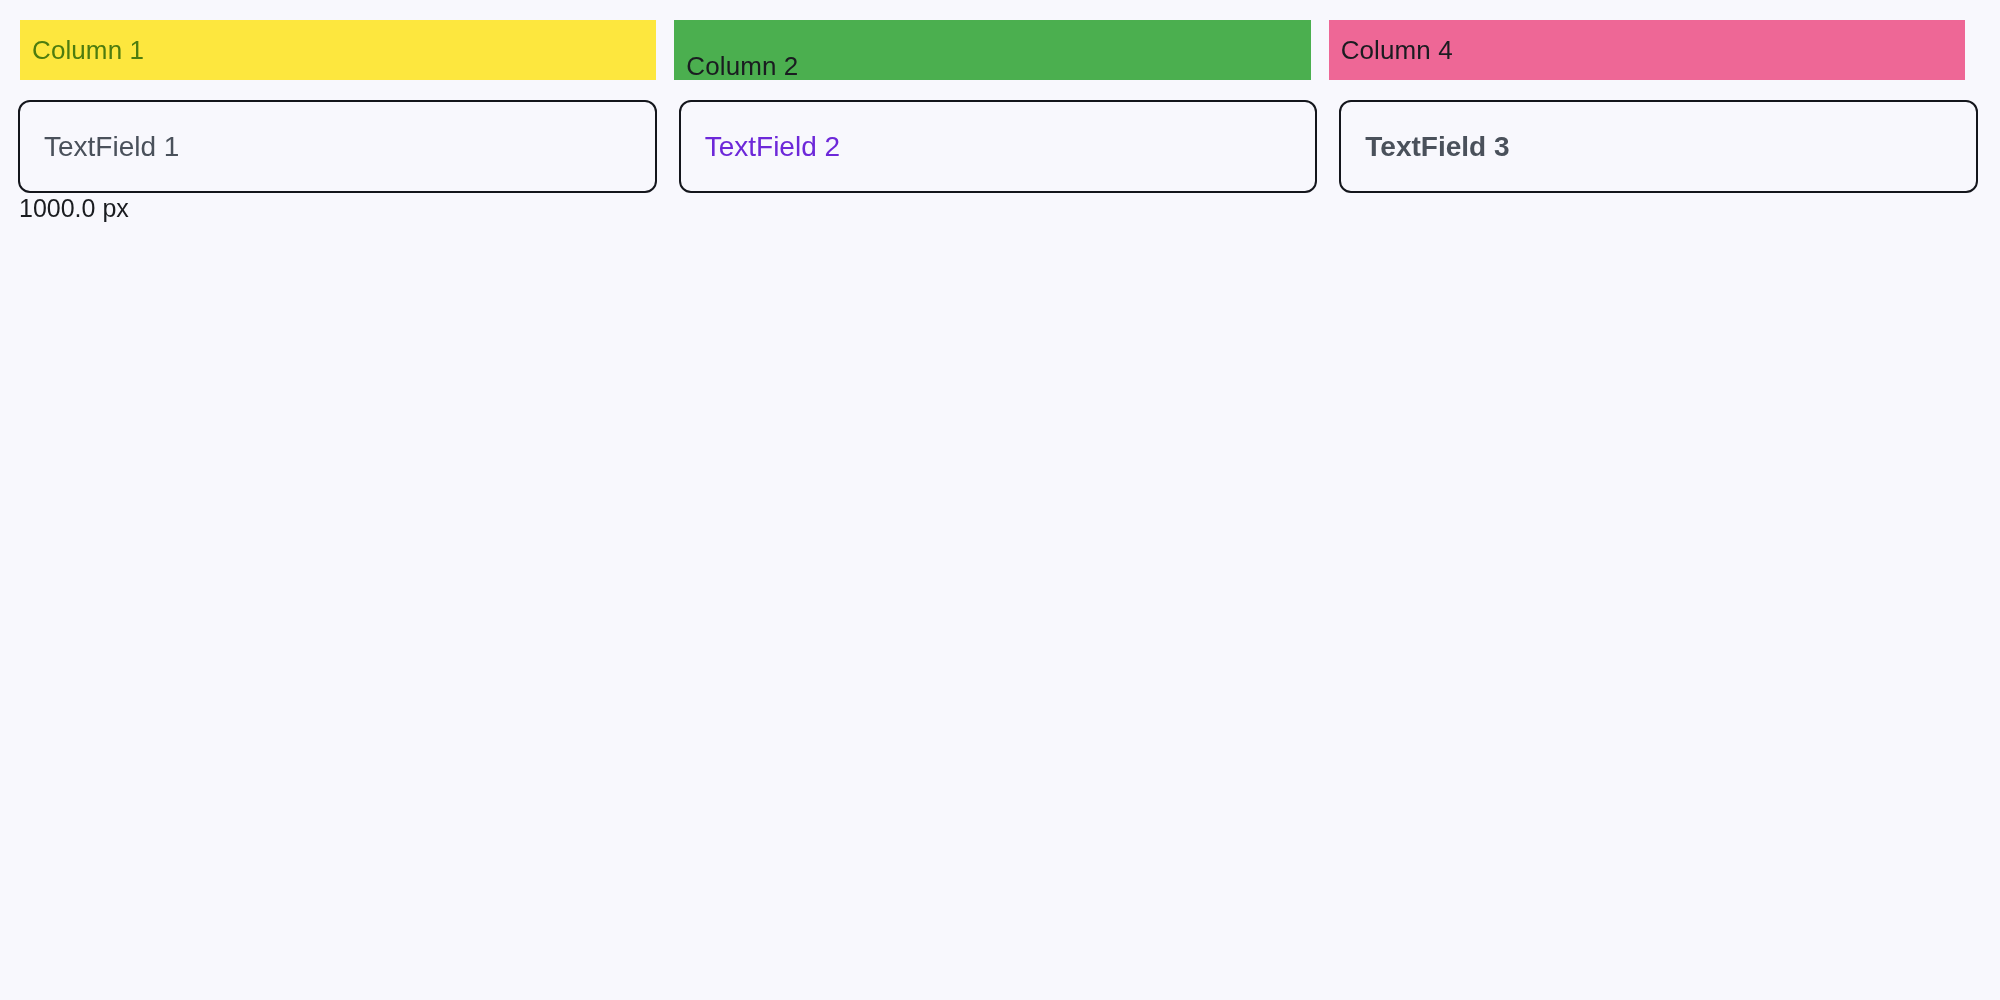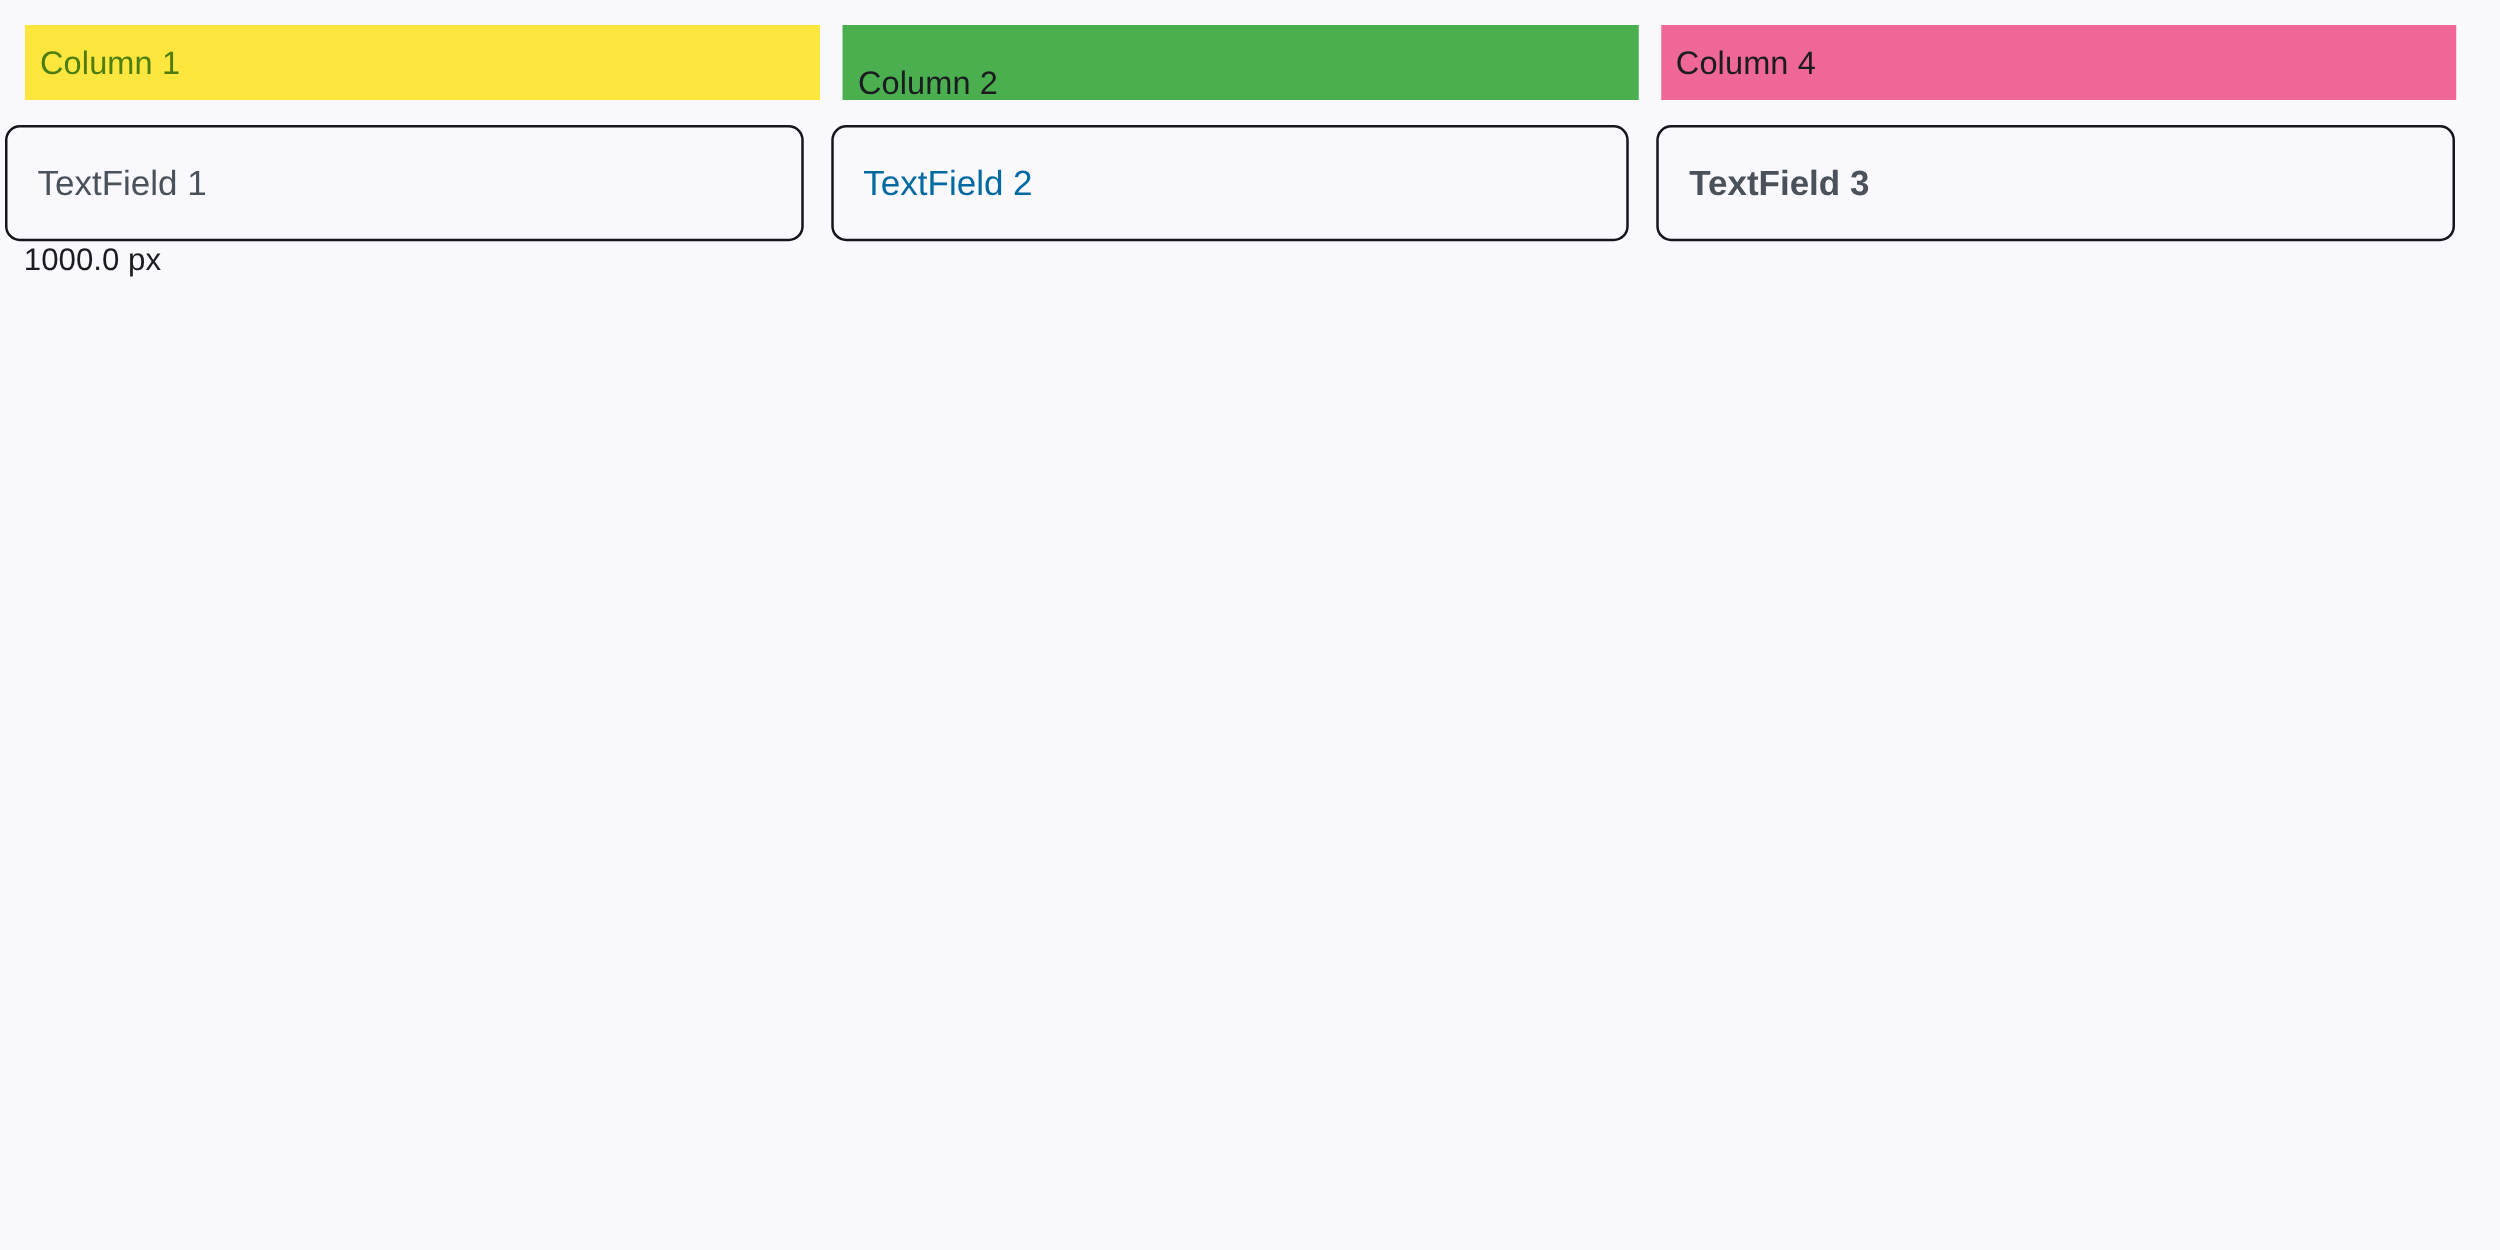--- a/index.html
+++ b/index.html
@@ -43,21 +43,21 @@
     font-size: 26px;
     line-height: 1;
     color: #1a1c20;
     letter-spacing: 0.1px;
     white-space: nowrap;
   }
 
   
   .textfields-row {
     position: absolute;
-    left: 4px;
+    left: 18px;
     top: 100px;
     width: 1960px;
     height: 93px;
     display: flex;
     flex-direction: row;
     gap: 22px;
   }
   .textfield {
     flex: 1 1 0;
     box-sizing: border-box;
@@ -102,21 +102,21 @@
     <div class="column-block" style="background: rgb(238, 103, 150);">
       <span class="column-label" style="color: rgb(26, 28, 32);">Column 4</span>
     </div>
   </div>
 
   <div class="textfields-row">
     <div class="textfield" style="border-color: rgb(20, 22, 28);">
       <span class="textfield-placeholder" style="color: rgb(74, 81, 91);">TextField 1</span>
     </div>
     <div class="textfield" style="border-color: rgb(20, 22, 28);">
-      <span class="textfield-placeholder" style="color: #0369a1;">TextField 2</span>
+      <span class="textfield-placeholder" style="color: #6d28d9;">TextField 2</span>
     </div>
     <div class="textfield" style="border-color: rgb(20, 22, 28);">
       <span class="textfield-placeholder" style="color: rgb(74, 81, 91); font-weight: bold;">TextField 3</span>
     </div>
   </div>
 
   <div class="size-readout">1000.0 px</div>
 
 </div>
 

